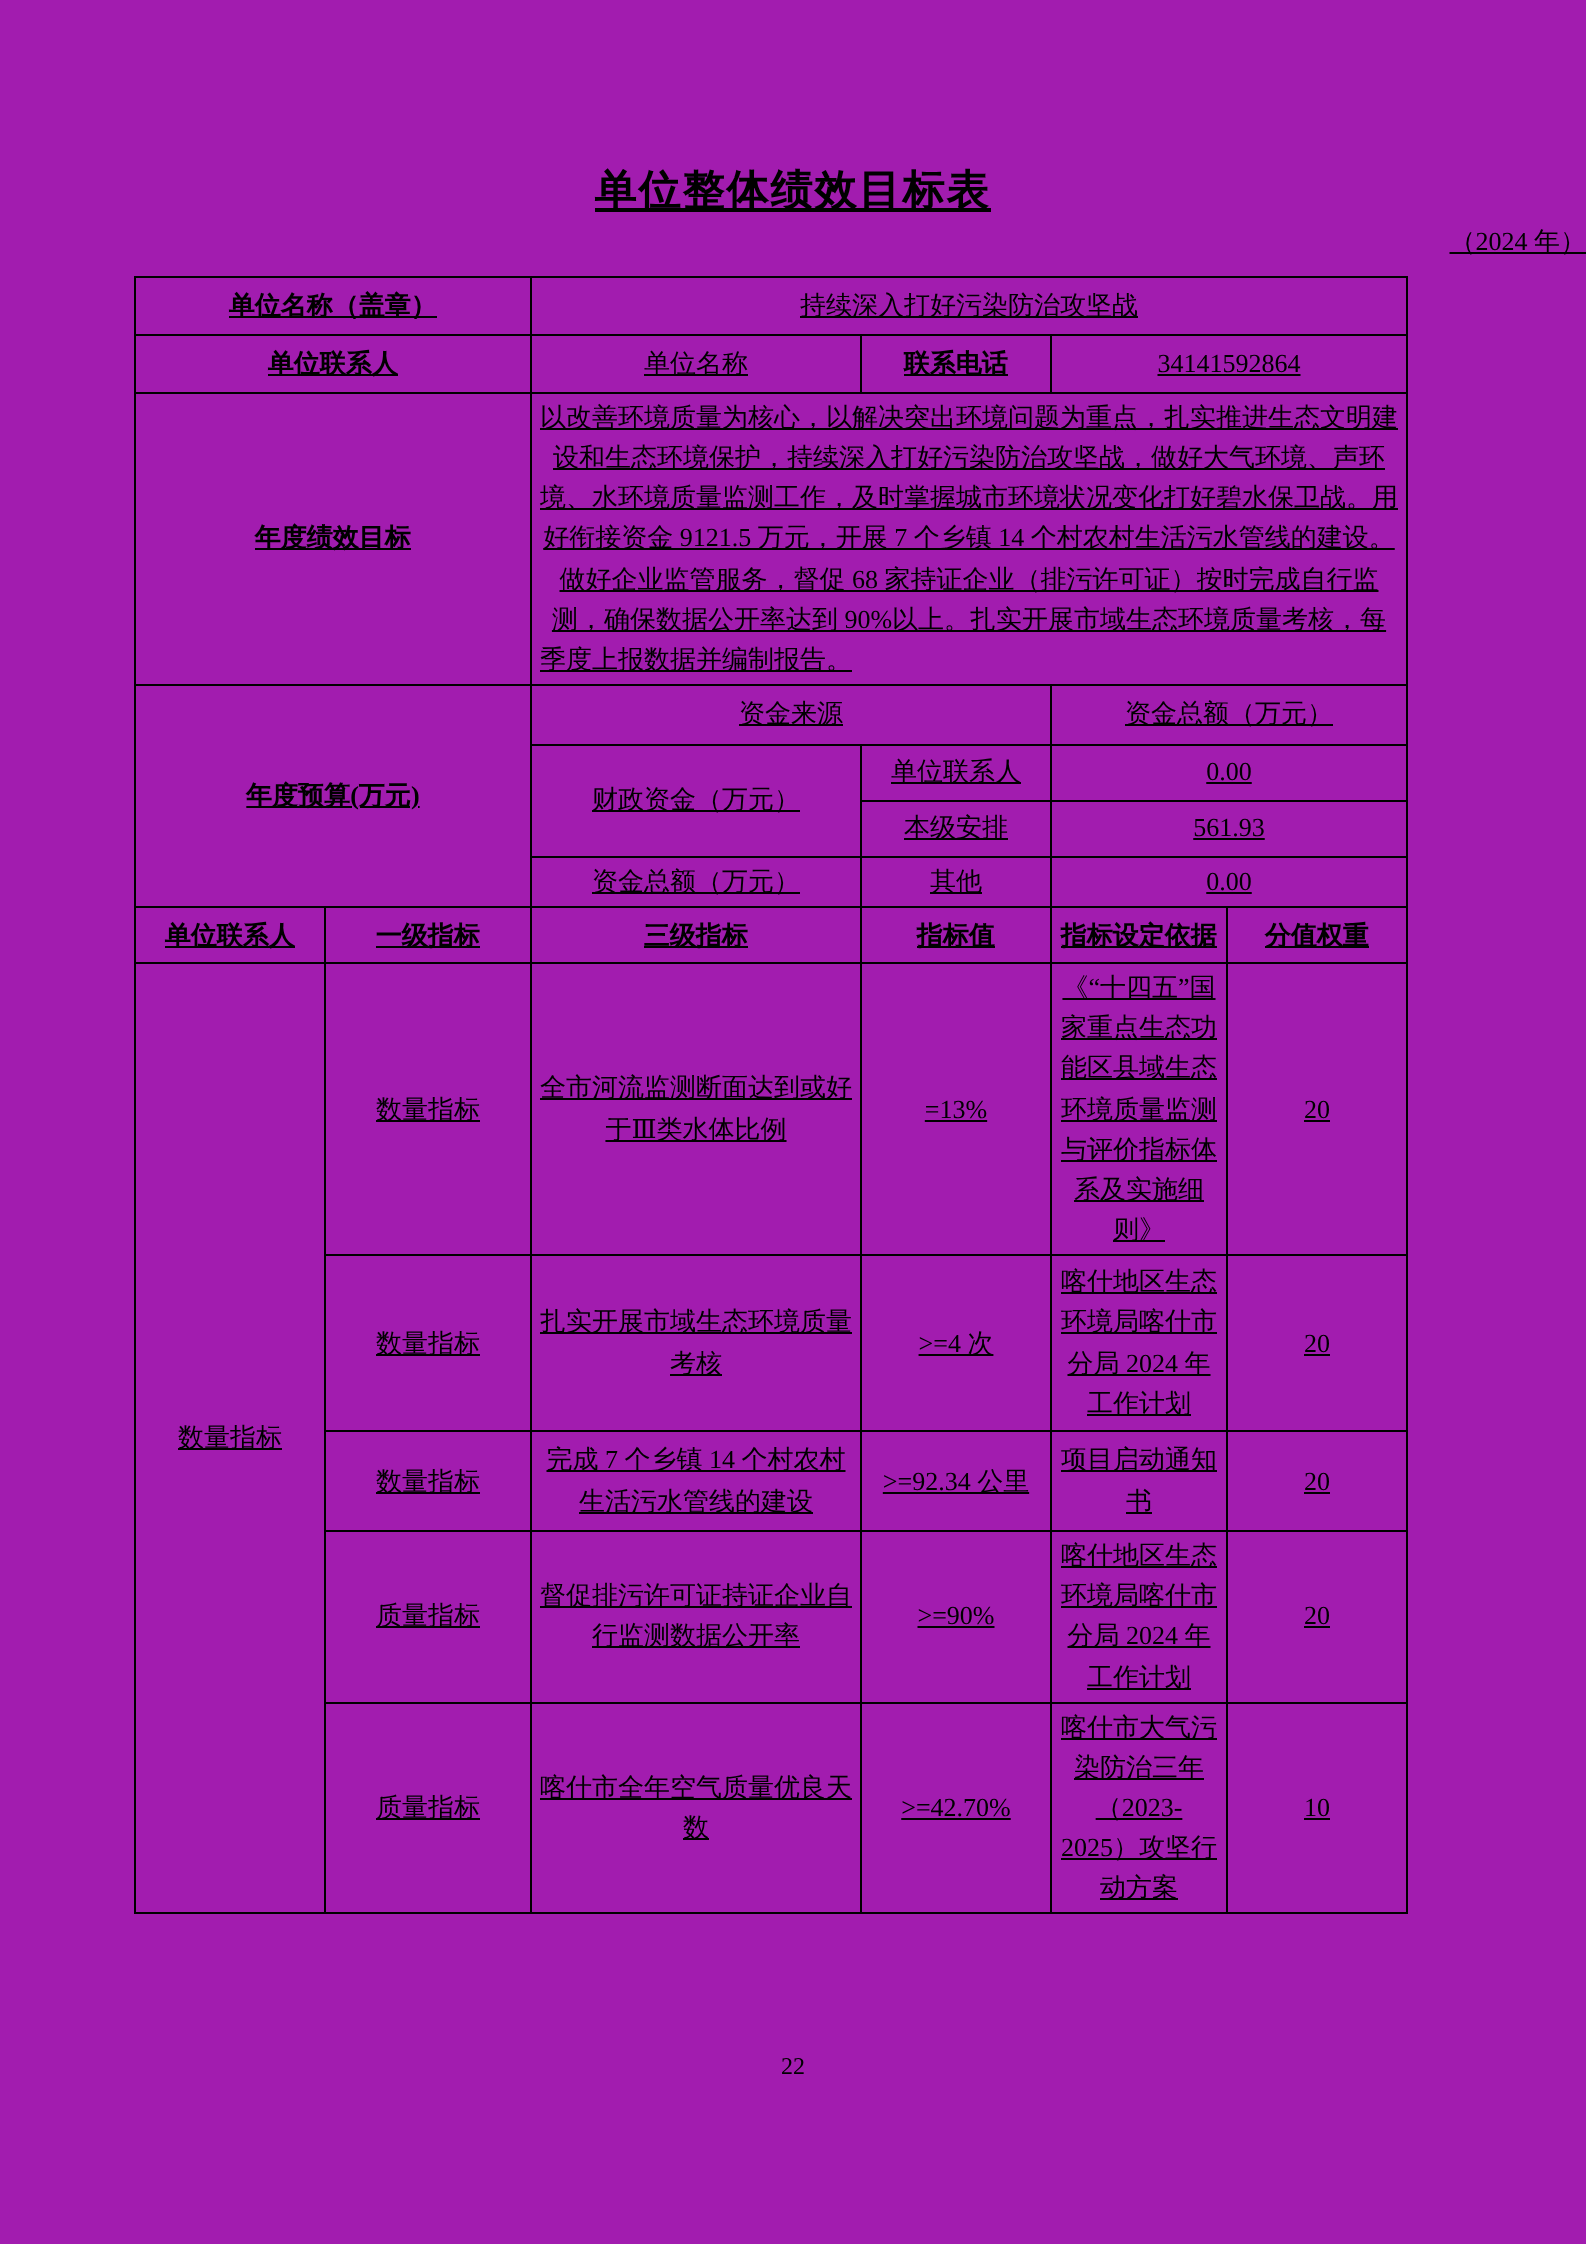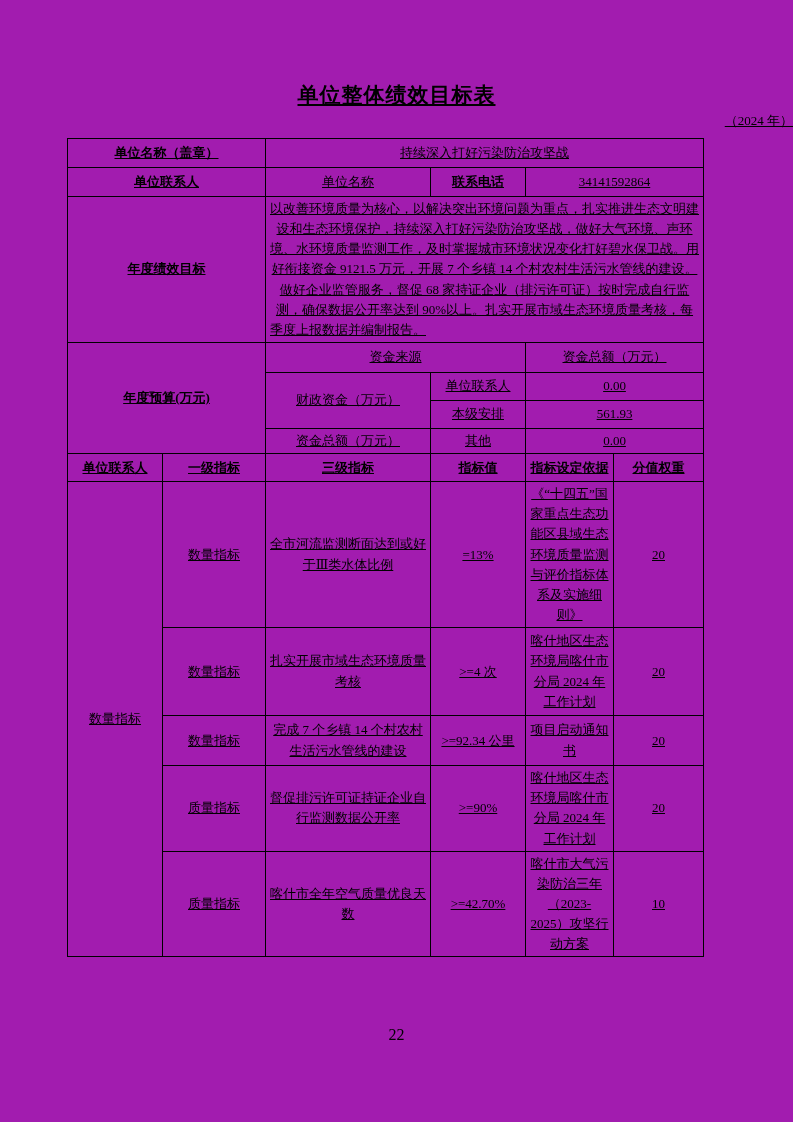--- a/index.html
+++ b/index.html
@@ -67,21 +67,21 @@
   tr.i2 { height: 88px; }
   tr.i3 { height: 50px; }
   tr.i4 { height: 84px; }
   tr.i5 { height: 95px; }
   .page-number {
     position: absolute;
     left: 0;
     top: 1026px;
     width: 100%;
     text-align: center;
-    font-size: 16px;
+    font-size: 12px;
   }
 </style>
 </head>
 <body>
 
 <div class="page">
 
   <div class="doc-title">单位整体绩效目标表</div>
   <div class="doc-subtitle">（2024 年）</div>
 

